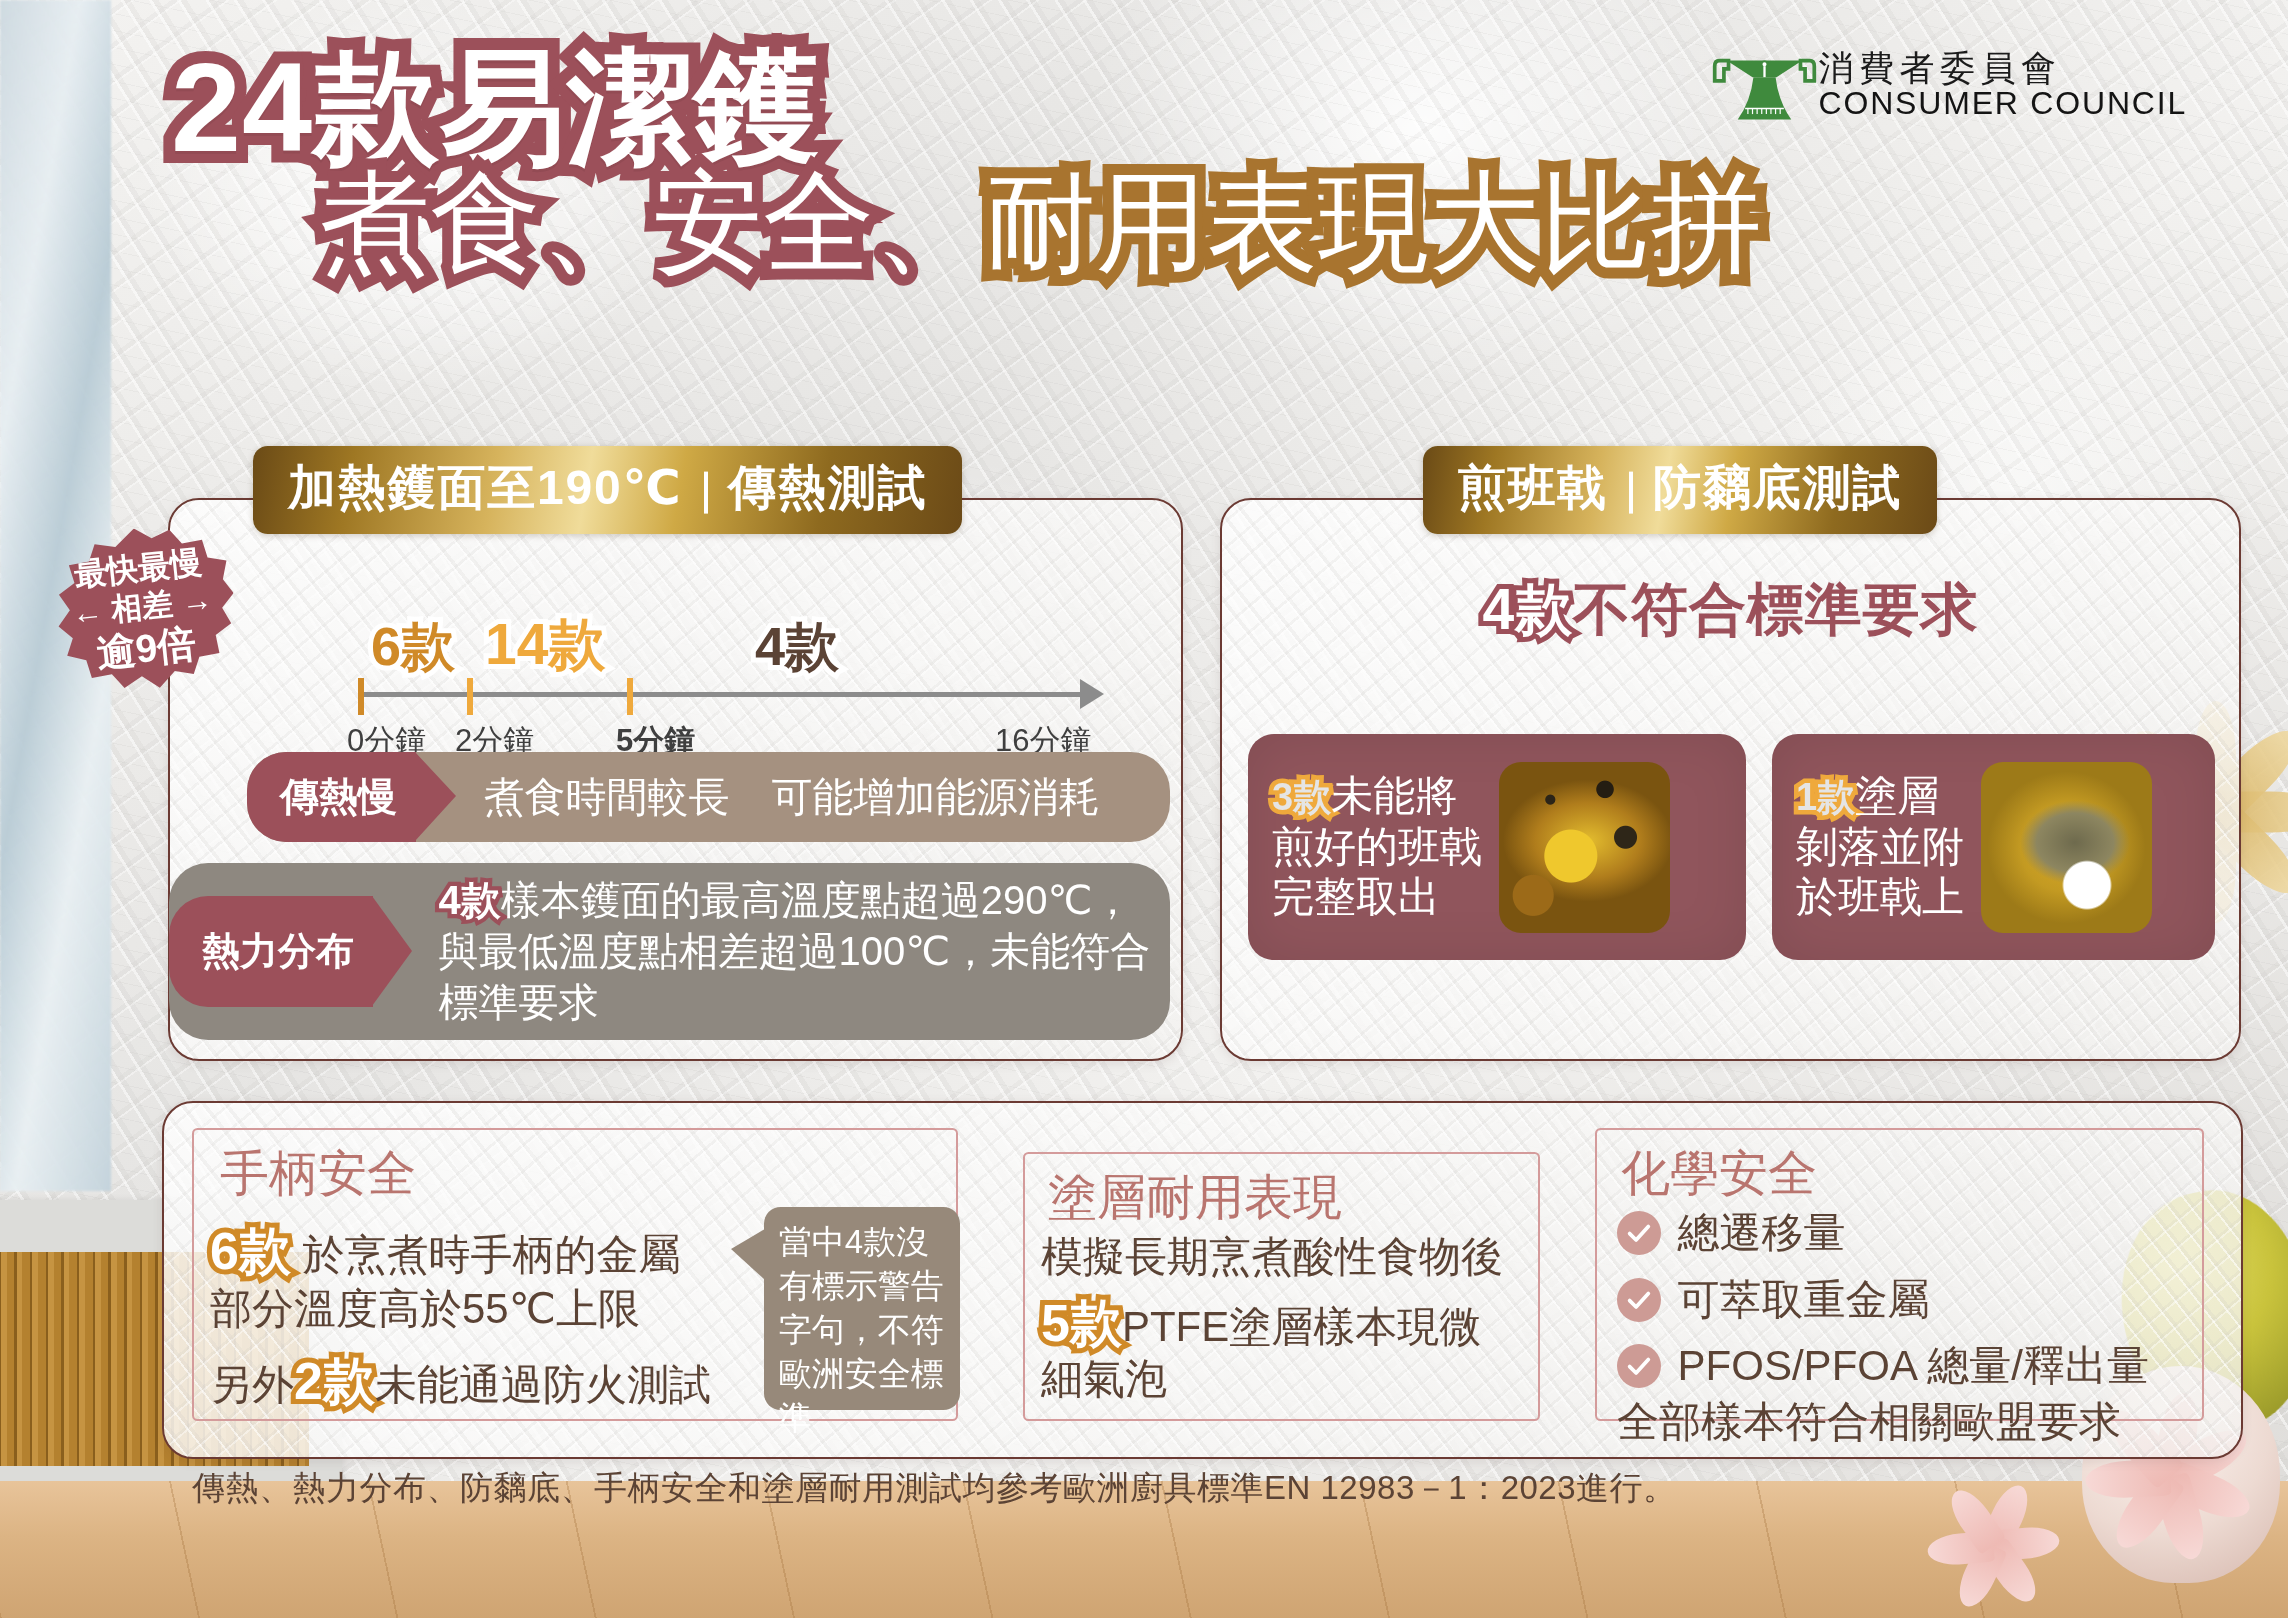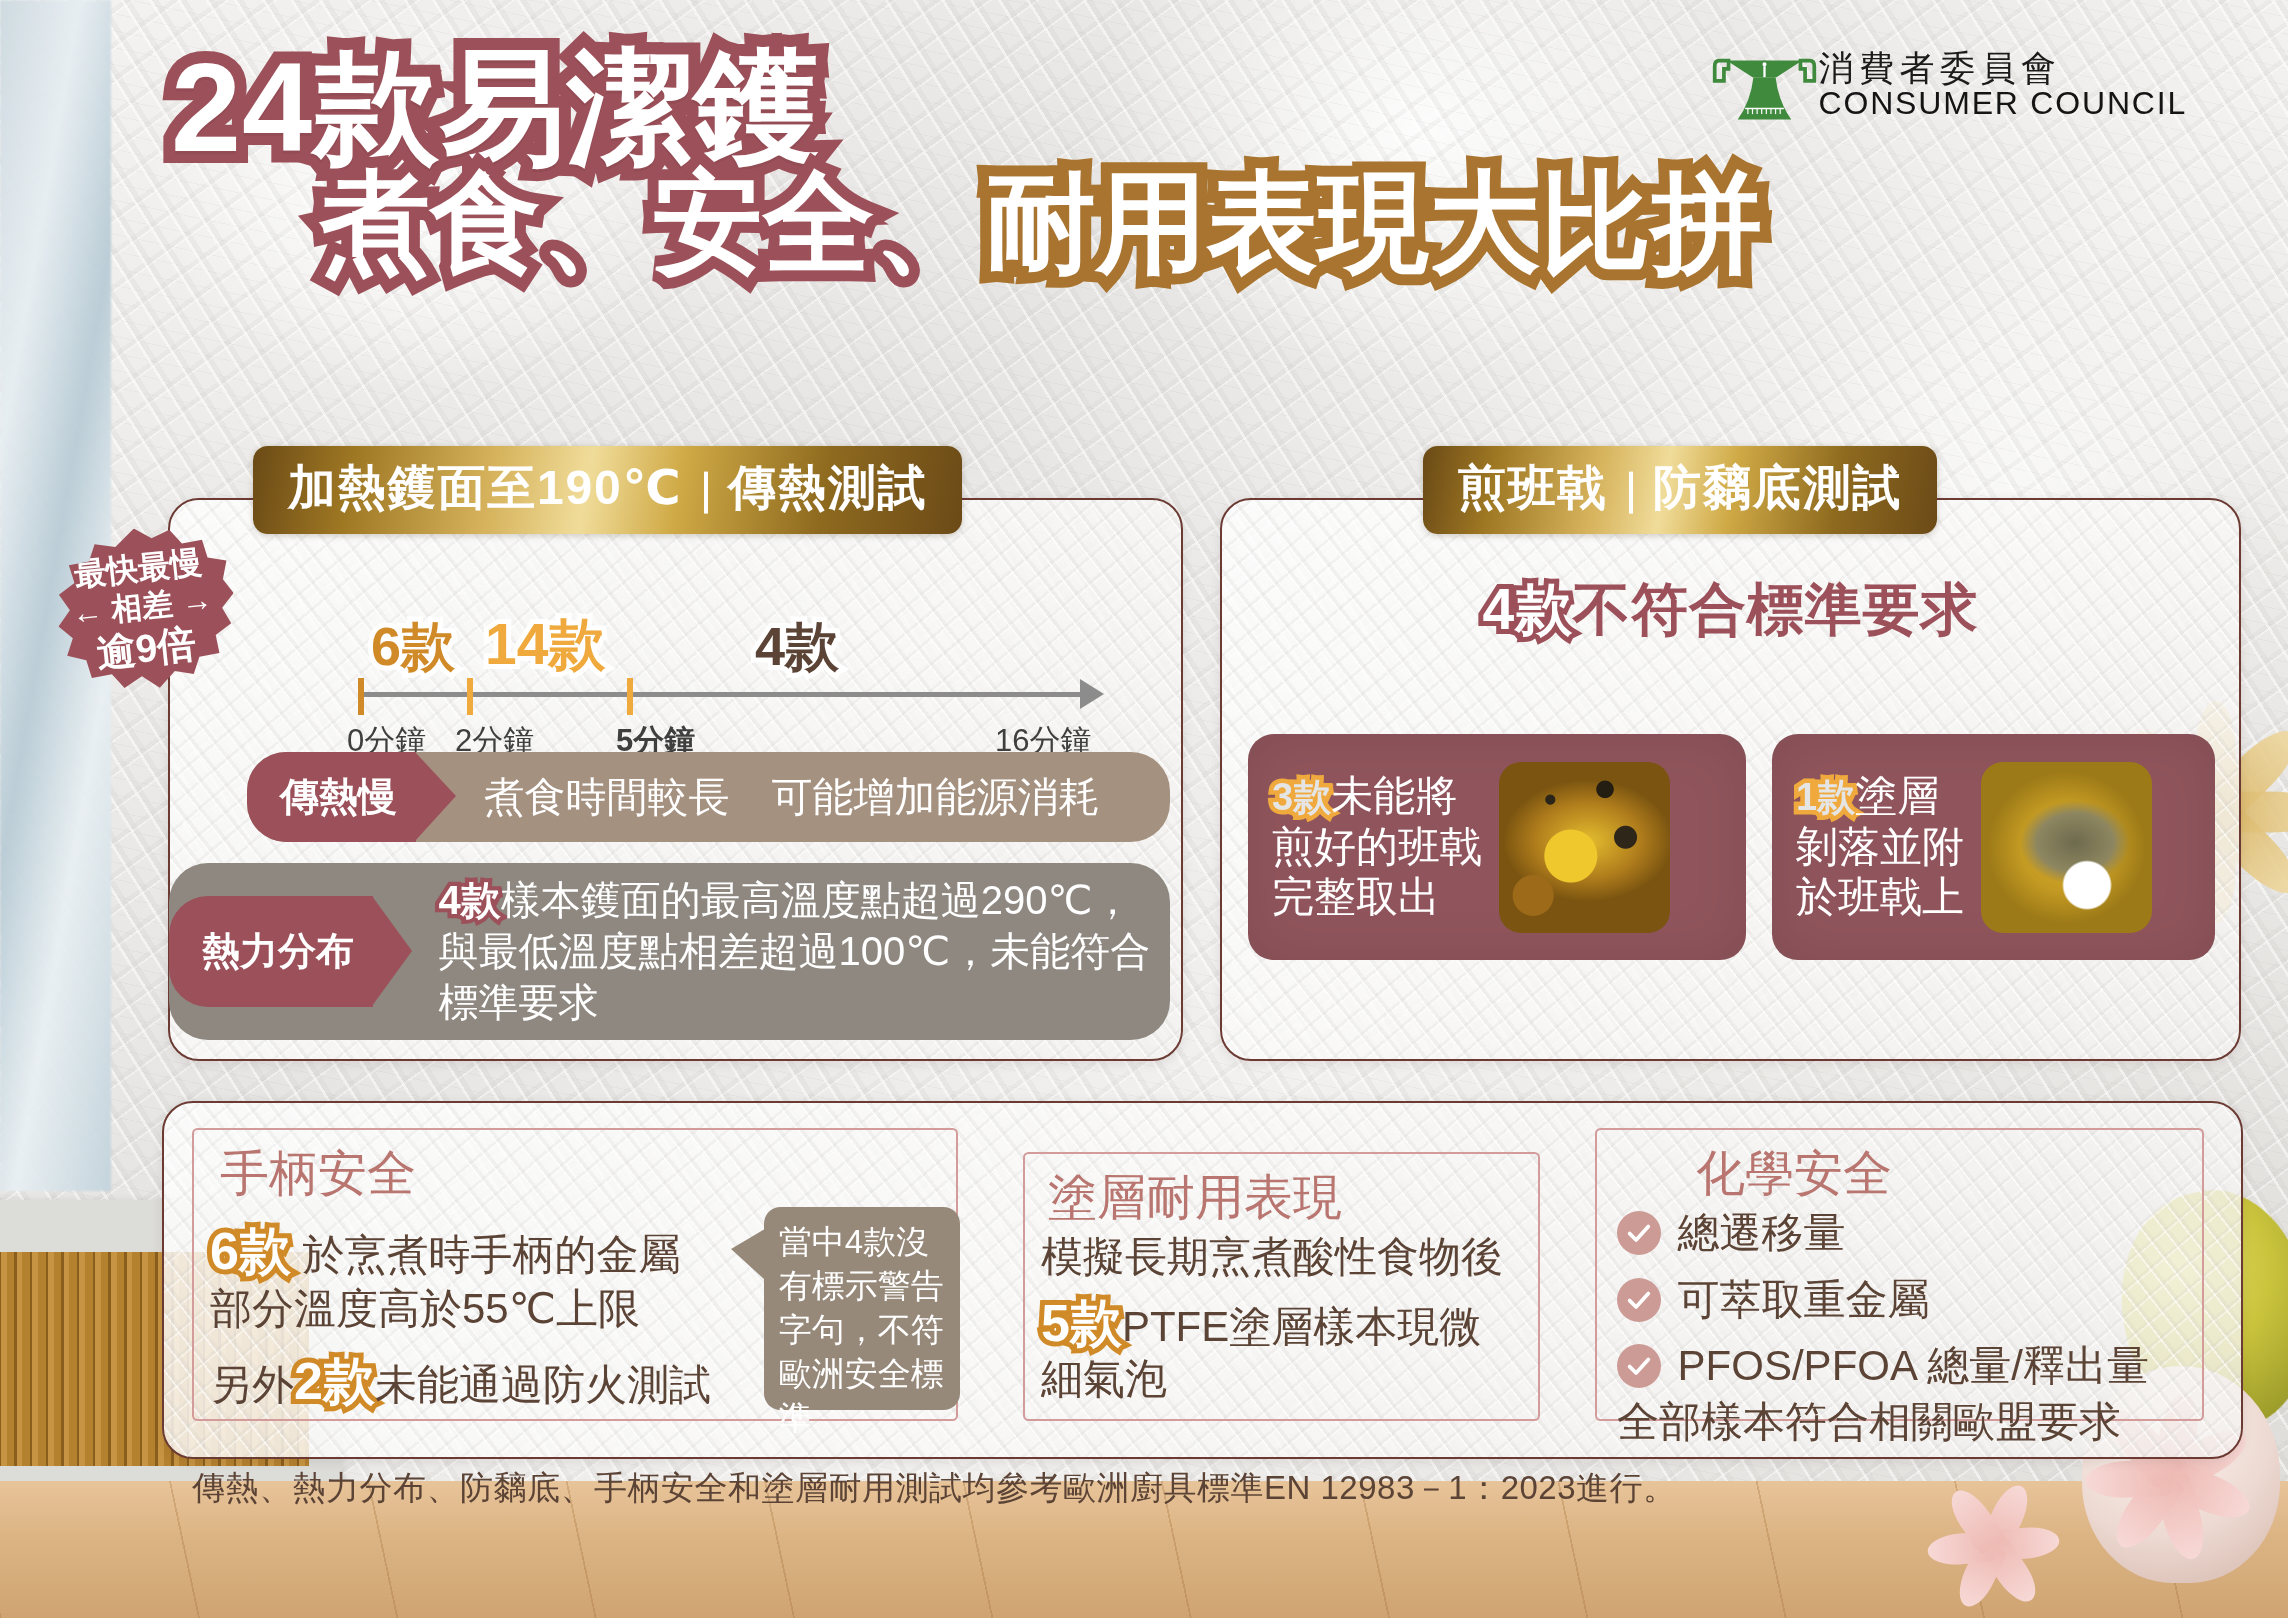--- a/index.html
+++ b/index.html
@@ -86,21 +86,21 @@
   
   #title { position:absolute; left:171px; top:44px; }
   .t-line1 {
     font-size:126px; font-weight:bold; line-height:1.02; letter-spacing:0.9px;
     color:#ffffff;
     -webkit-text-stroke: 24px #9c505a; paint-order: stroke fill;
     text-shadow: 0 2.8px 0 rgba(120,60,68,.25);
   }
   .t-line2-wrap { margin-top: -5.5px; margin-left: 148px; display:flex; align-items:baseline; }
   .t-line2a, .t-line2b {
-    font-size:111px; font-weight:bold; line-height:1.02; letter-spacing:0px;
+    font-size:111px; font-weight:normal; line-height:1.02; letter-spacing:0px;
     color:#ffffff; paint-order: stroke fill;
   }
   .t-line2a { -webkit-text-stroke: 22px #9c505a; }
   .t-line2b { -webkit-text-stroke: 22px #a8742f; }
 
   
   .panel {
     position:absolute;
     background:
       linear-gradient(135deg, rgba(255,255,255,.82), rgba(244,243,241,.78));
@@ -230,21 +230,21 @@
   
   .sub {
     position:absolute; border:2.8px solid #d49b9b; border-radius:5.5px;
   }
   #sub-handle { left:192px;  top:1128px; width:766px;  height:293px; }
   #sub-coat   { left:1023px; top:1152px; width:517px;  height:269px; }
   #sub-chem   { left:1595px; top:1128px; width:609px;  height:293px; }
   .sub-title{ position:absolute; font-size:49px; color:#b9756f; font-weight:500; }
   #t-handle{ left:220px;  top:1141px; }
   #t-coat  { left:1048px; top:1165px; }
-  #t-chem  { left:1696px; top:1141px; }
+  #t-chem  { left:1621px; top:1141px; }
 
   .body-text{ position:absolute; color:#5b4335; font-size:42px; line-height:1.44; }
   .num-orange{
     font-weight:bold; color:#fff; font-size:52px;
     paint-order: stroke fill; -webkit-text-stroke: 10px #d08a28;
   }
   #handle-l1{ left:210px; top:1214px; width:757px; }
   #handle-l2{ left:210px; top:1279px; width:757px; }
   #handle-l3{ left:210px; top:1344px; width:757px; }
 

